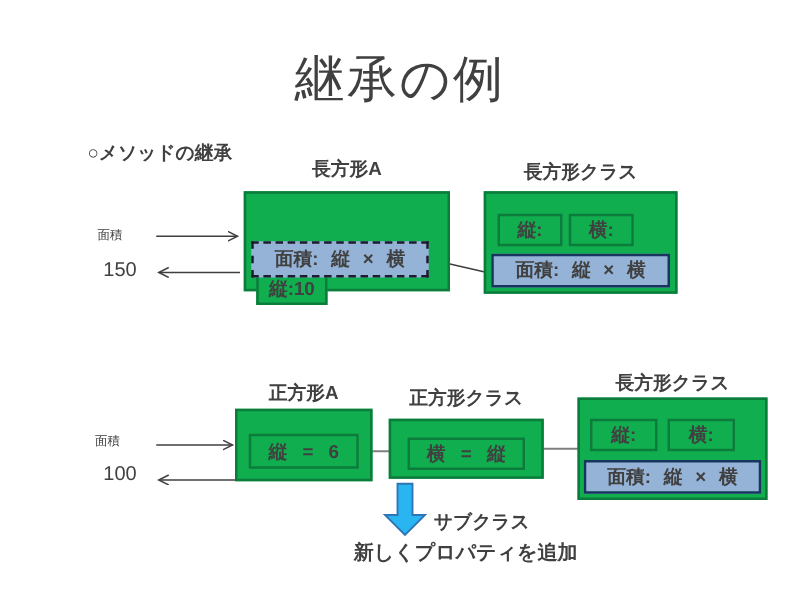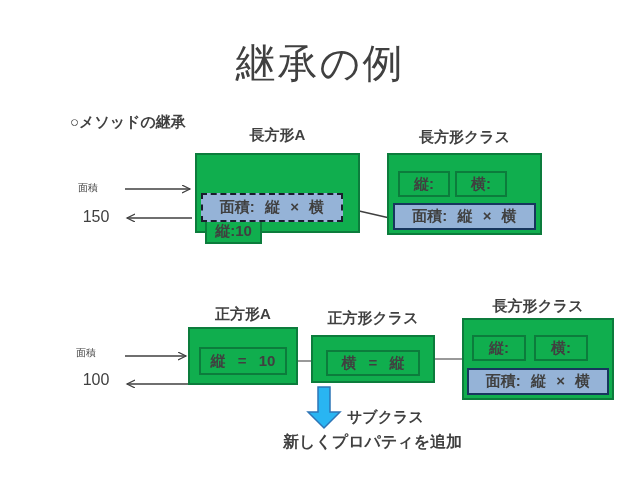--- a/index.html
+++ b/index.html
@@ -74,21 +74,21 @@
     <div class="ibox" style="left:66px;top:16px;width:52px;height:26px;">横:</div>
     <div class="bbox solid" style="left:4px;top:48px;width:143px;height:27px;">面積: 縦 × 横</div>
   </div>
 
   <div class="abs side-label" style="left:78px;top:181px;">面積</div>
   <div class="abs side-value" style="left:76px;top:208px;width:40px;">150</div>
 
 
   <div class="abs box-title" style="left:188px;top:305px;width:110px;">正方形A</div>
   <div class="abs gbox" style="left:188px;top:327px;width:110px;height:58px;">
-    <div class="ibox" style="left:9px;top:18px;width:88px;height:28px;word-spacing:8px;">縦 = 10</div>
+    <div class="ibox" style="left:9px;top:18px;width:88px;height:28px;word-spacing:8px;">縦 = 6</div>
   </div>
 
   <div class="abs box-title" style="left:300px;top:309px;width:146px;">正方形クラス</div>
   <div class="abs gbox" style="left:311px;top:335px;width:124px;height:48px;">
     <div class="ibox" style="left:13px;top:13px;width:94px;height:26px;word-spacing:8px;">横 = 縦</div>
   </div>
 
   <div class="abs box-title" style="left:462px;top:297px;width:152px;">長方形クラス</div>
   <div class="abs gbox" style="left:462px;top:318px;width:152px;height:82px;">
     <div class="ibox" style="left:8px;top:15px;width:54px;height:26px;">縦:</div>

